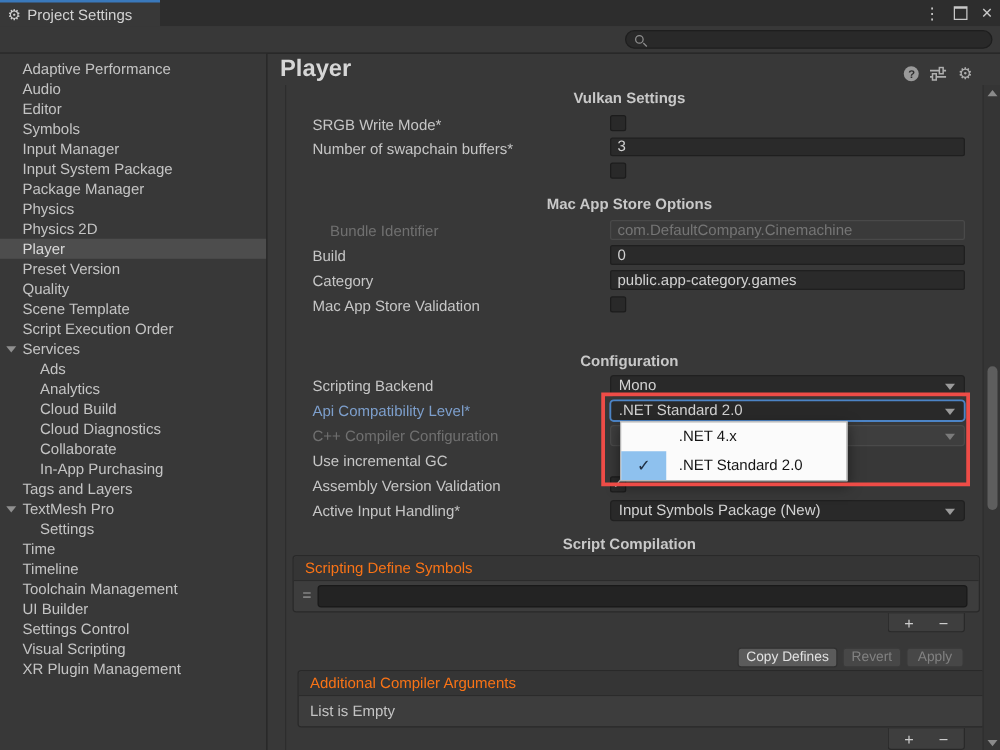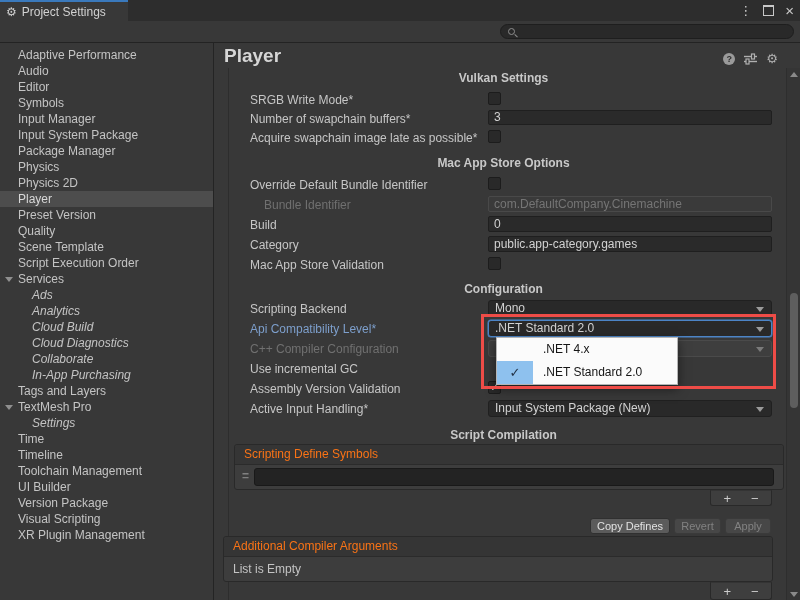--- a/index.html
+++ b/index.html
@@ -28,21 +28,21 @@
   .mag::after{content:"";position:absolute;left:7.5px;top:7.5px;width:3.5px;height:1.3px;
               background:#8E8E8E;transform:rotate(45deg);transform-origin:0 0;}
   .search input{background:transparent;border:none;outline:none;color:#D0D0D0;
                 font-family:inherit;font-size:11px;width:255px;padding:0;}
   
   .sidebar{position:absolute;left:0;top:43px;width:214px;bottom:0;background:#383838;
            border-right:1px solid #242424;box-sizing:border-box;padding-top:4px;overflow:hidden;}
   .side-item{position:relative;height:16px;line-height:16px;color:#C4C4C4;white-space:nowrap;cursor:default;}
   .side-item.lvl0{padding-left:18px;}
   .side-item.lvl1{padding-left:18px;}
-  .side-item.lvl2{padding-left:32px;font-style:italic;}
+  .side-item.lvl2{padding-left:32px;}
   .side-item.selected{background:#4D4D4D;color:#D8D8D8;}
   .fold{position:absolute;left:5px;top:6px;width:0;height:0;
         border-left:4px solid transparent;border-right:4px solid transparent;border-top:5px solid #8F8F8F;}
   
   .content{position:absolute;left:214px;top:43px;right:0;bottom:0;}
   .page-title{position:absolute;left:10px;top:2px;font-size:19px;font-weight:bold;color:#D6D6D6;}
   .hicons{position:absolute;right:22px;top:9px;display:flex;gap:9px;align-items:center;}
   .help{width:12px;height:12px;border-radius:50%;background:#9A9A9A;color:#2E2E2E;font-size:9px;
         font-weight:bold;text-align:center;line-height:12px;}
   .gear2{font-size:13px;color:#AFAFAF;line-height:1;}
@@ -150,21 +150,21 @@
         <div class="side-item lvl2"><span>Cloud Diagnostics</span></div>
         <div class="side-item lvl2"><span>Collaborate</span></div>
         <div class="side-item lvl2"><span>In-App Purchasing</span></div>
         <div class="side-item lvl1"><span>Tags and Layers</span></div>
         <div class="side-item lvl0"><span class="fold"></span><span>TextMesh Pro</span></div>
         <div class="side-item lvl2"><span>Settings</span></div>
         <div class="side-item lvl1"><span>Time</span></div>
         <div class="side-item lvl1"><span>Timeline</span></div>
         <div class="side-item lvl1"><span>Toolchain Management</span></div>
         <div class="side-item lvl1"><span>UI Builder</span></div>
-        <div class="side-item lvl1"><span>Version Package</span></div>
+        <div class="side-item lvl1"><span>Settings Control</span></div>
         <div class="side-item lvl1"><span>Visual Scripting</span></div>
         <div class="side-item lvl1"><span>XR Plugin Management</span></div>
       </div>
   </div>
 
   <div class="content">
     <div class="page-title">Player</div>
     <div class="hicons">
       <span class="help">?</span>
       <svg width="13" height="12" viewBox="0 0 13 12">
@@ -181,32 +181,27 @@
       <div class="sec-title h21">Vulkan Settings</div>
       <div class="row h19">
         <span class="lbl">SRGB Write Mode*</span>
         <span class="cb"></span>
       </div>
       <div class="row h19">
         <span class="lbl">Number of swapchain buffers*</span>
         <span class="val field">3</span>
       </div>
       <div class="row h19">
-        <span class="lbl">Acquire swapchain image late as possible*</span>
         <span class="cb"></span>
       </div>
     </div>
 
     <div class="section" style="top:112px">
       <div class="sec-title h21">Mac App Store Options</div>
       <div class="row h20">
-        <span class="lbl">Override Default Bundle Identifier</span>
-        <span class="cb"></span>
-      </div>
-      <div class="row h20">
         <span class="lbl sub dis">Bundle Identifier</span>
         <span class="val field h16 dis">com.DefaultCompany.Cinemachine</span>
       </div>
       <div class="row h20">
         <span class="lbl">Build</span>
         <span class="val field h16">0</span>
       </div>
       <div class="row h20">
         <span class="lbl">Category</span>
         <span class="val field h16">public.app-category.games</span>
@@ -233,21 +228,21 @@
       </div>
       <div class="row h20">
         <span class="lbl">Use incremental GC</span>
       </div>
       <div class="row h20">
         <span class="lbl">Assembly Version Validation</span>
         <span class="cb">✓</span>
       </div>
       <div class="row h20">
         <span class="lbl">Active Input Handling*</span>
-        <span class="val dd">Input System Package (New)</span>
+        <span class="val dd">Input Symbols Package (New)</span>
       </div>
     </div>
 
     <div class="section" style="top:384px">
       <div class="sec-title h17">Script Compilation</div>
     </div>
 
     <div class="box" style="left:20px;top:401px;width:550px;height:46px">
       <div class="box-h">Scripting Define Symbols</div>
       <div class="def-row">
@@ -257,21 +252,21 @@
     </div>
     <div class="listfoot" style="left:496px;top:447px;width:62px;height:16px">
       <span>+</span>
       <span>−</span>
     </div>
 
     <div class="btn primary" style="left:376px;top:475px;width:80px">Copy Defines</div>
     <div class="btn disabled" style="left:460px;top:475px;width:47px">Revert</div>
     <div class="btn disabled" style="left:511px;top:475px;width:46px">Apply</div>
 
-    <div class="box" style="left:9px;top:493px;width:550px;height:46px">
+    <div class="box" style="left:24px;top:493px;width:550px;height:46px">
       <div class="box-h">Additional Compiler Arguments</div>
       <div class="empty-row">List is Empty</div>
     </div>
     <div class="listfoot" style="left:496px;top:539px;width:62px;height:18px">
       <span>+</span>
       <span>−</span>
     </div>
 
     <div class="scrollbar">
       <div class="sb-up"></div>

